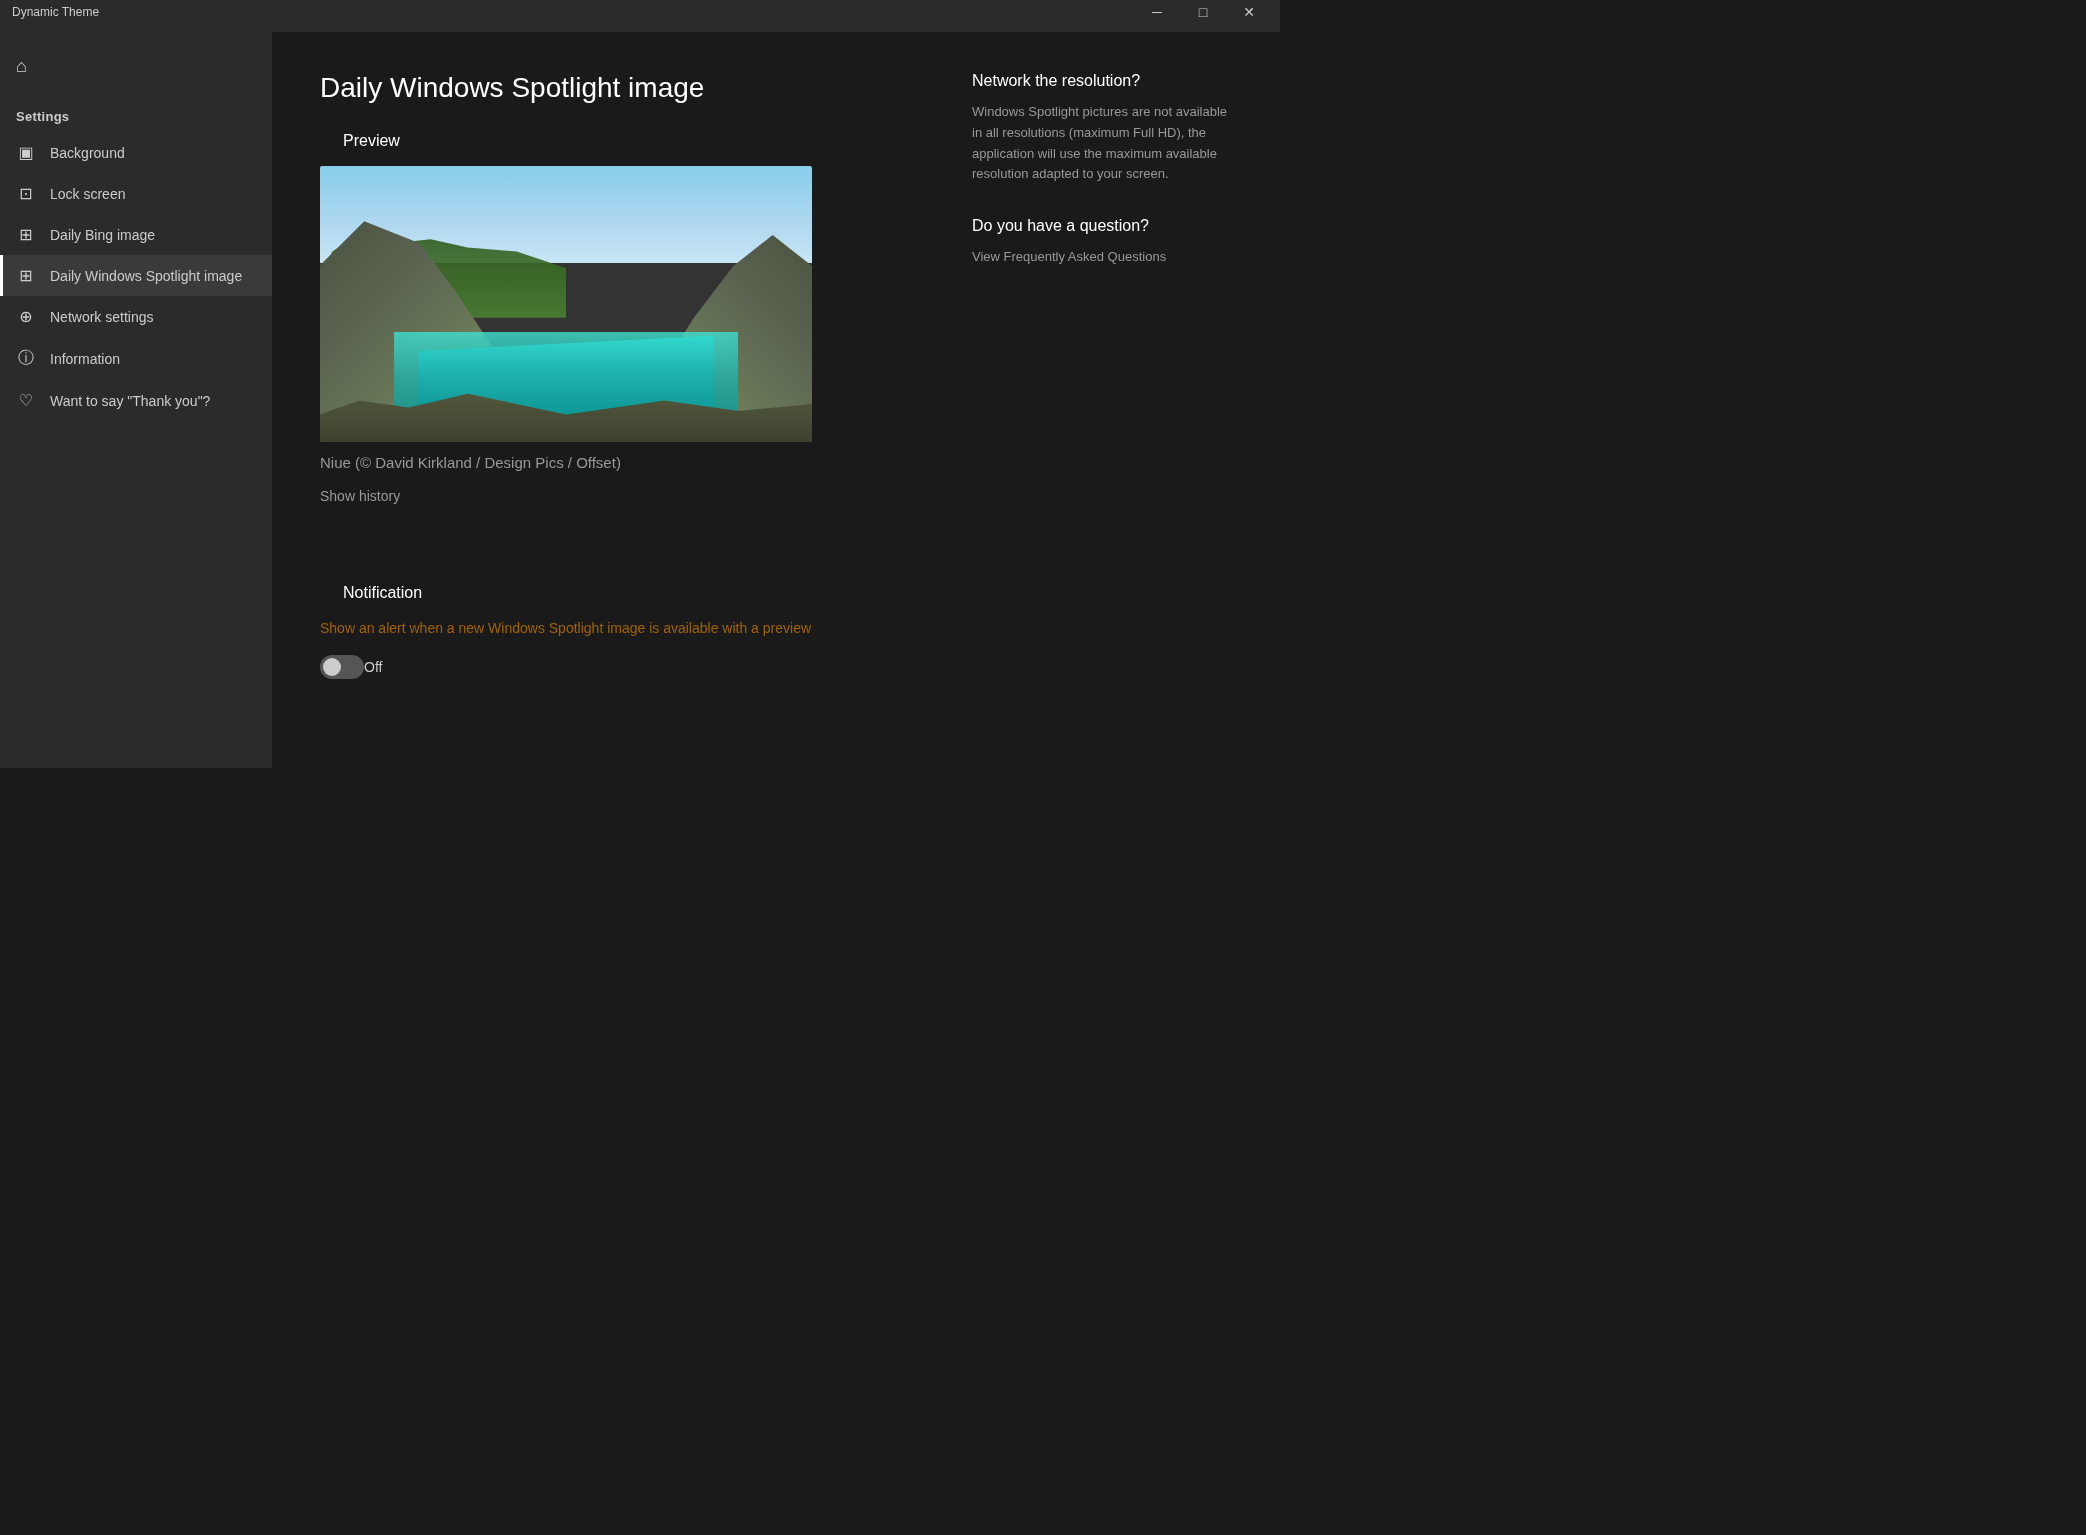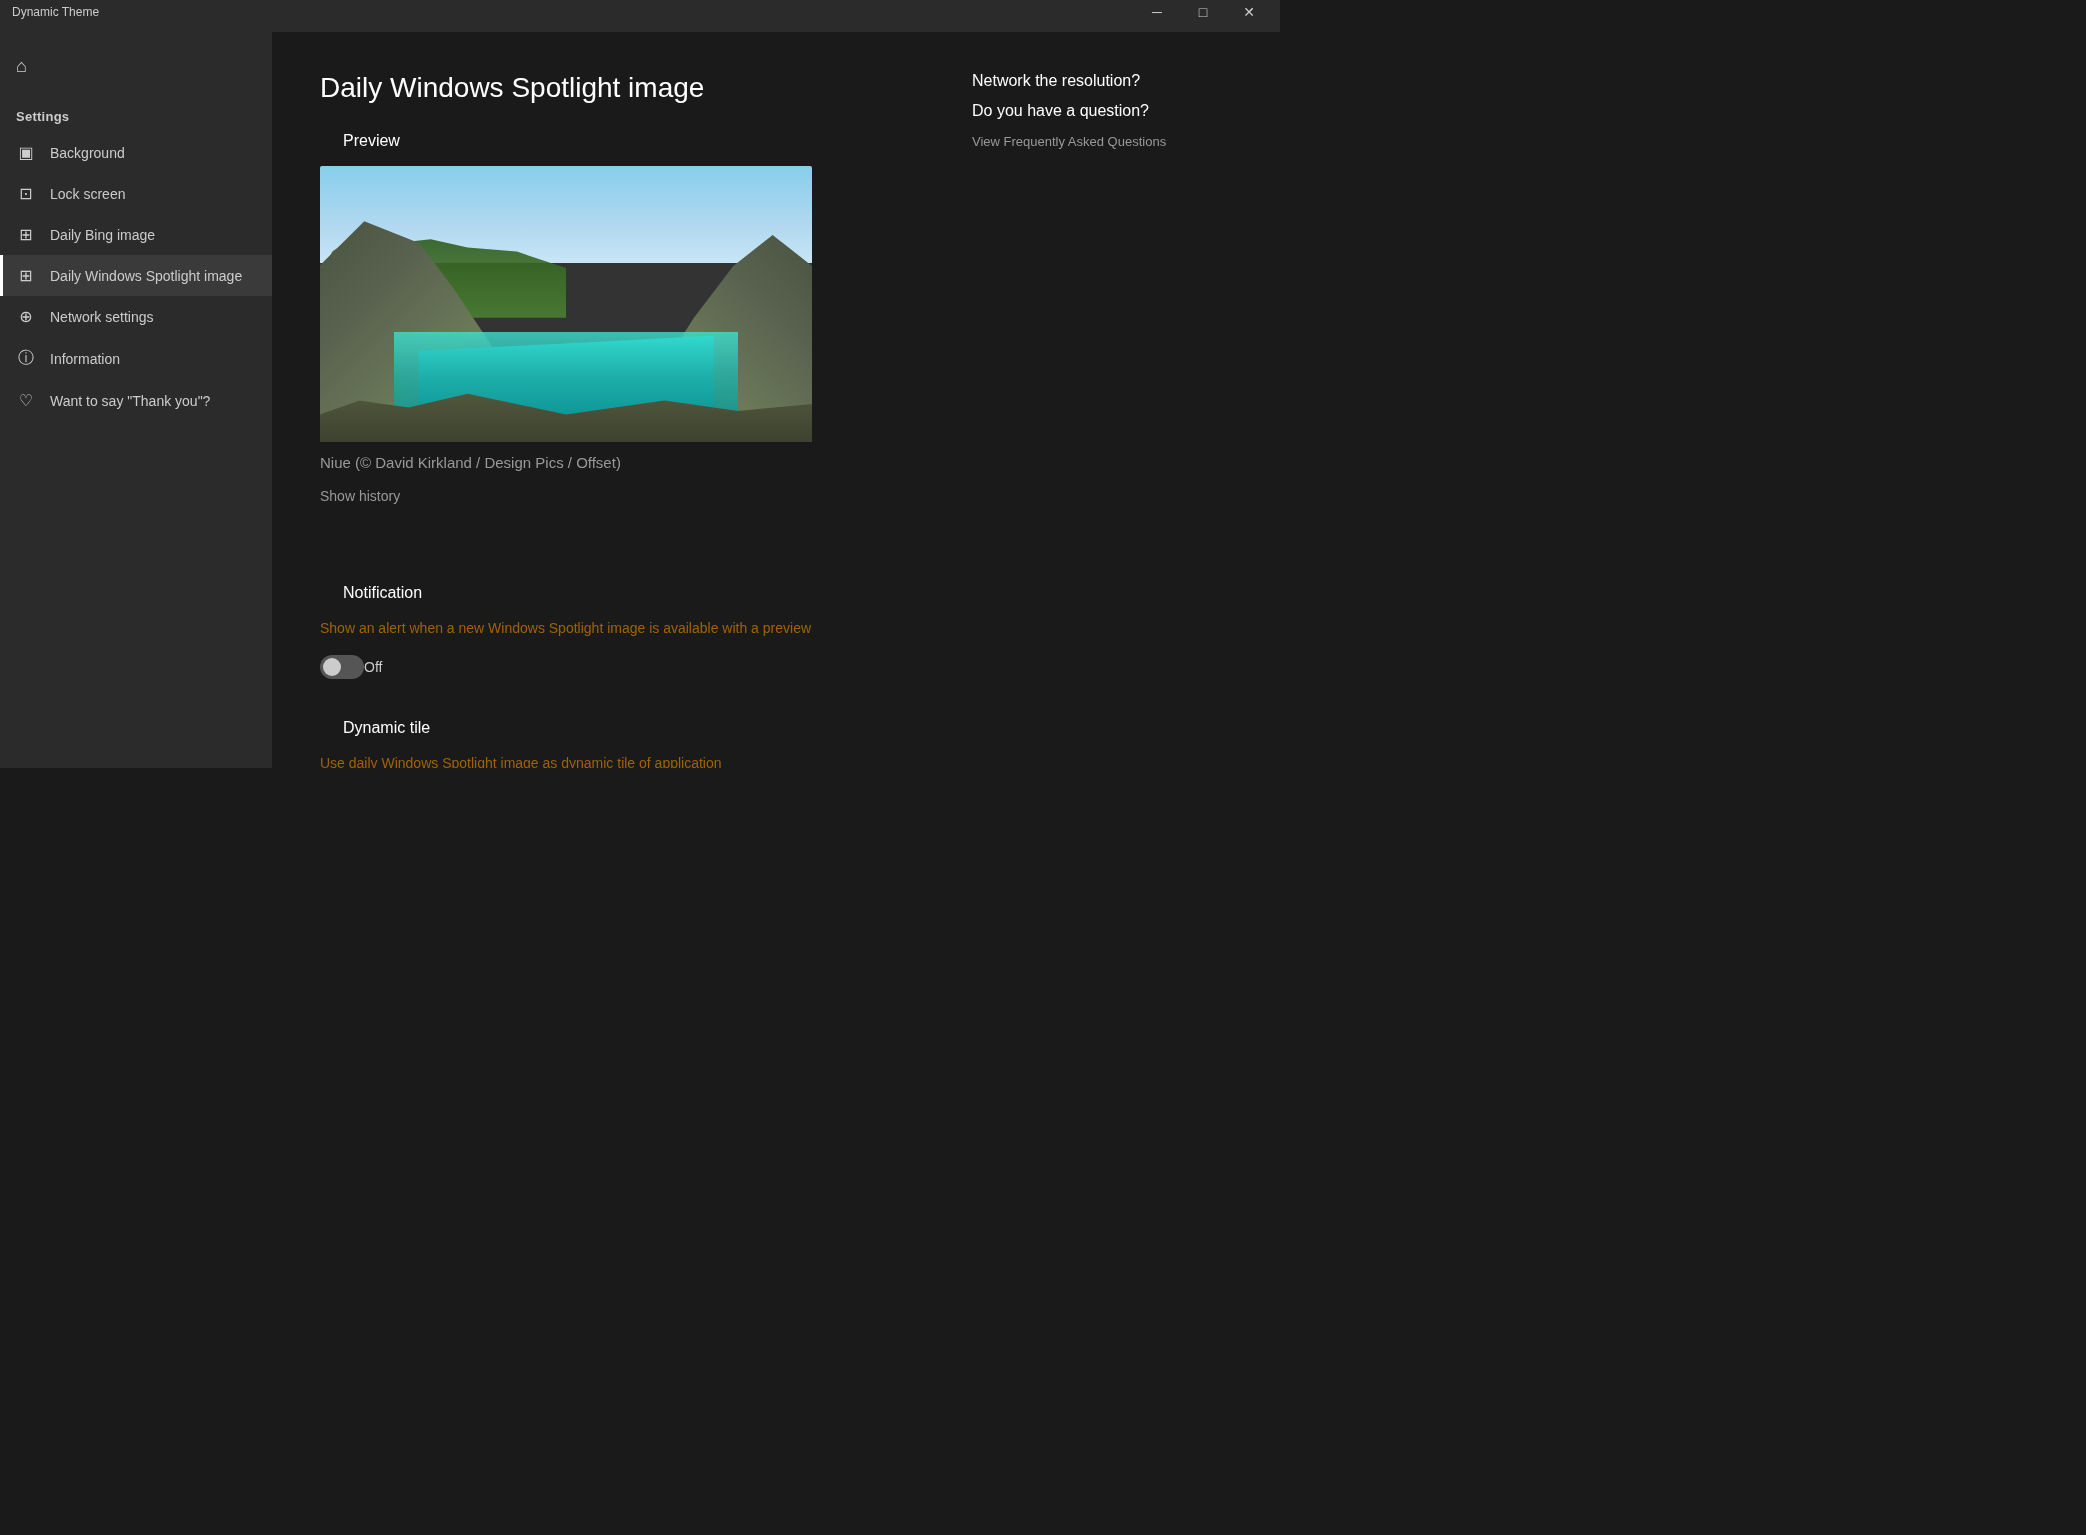--- a/index.html
+++ b/index.html
@@ -373,28 +373,24 @@
         <div class="section-title">Notification</div>
         <div class="section-desc">Show an alert when a new Windows Spotlight image is available with a preview</div>
         <div class="toggle-row">
           <div class="toggle">
             <div class="knob"></div>
           </div>
           <span class="toggle-label">Off</span>
         </div>
       </div>
 
-      <div class="section-block">
-        <div class="section-title">Dynamic tile</div>
-        <div class="section-desc">Use daily Windows Spotlight image as dynamic tile of application</div>
-
-      </div>
     </div>
 
     <div class="content-right">
       <div class="right-section-title">Network the resolution?</div>
+      <div class="right-section-desc">Windows Spotlight pictures are not available in all resolutions (maximum Full HD), the application will use the maximum available resolution adapted to your screen.</div>
 
       <div class="right-section-title">Do you have a question?</div>
       <a class="faq-link">View Frequently Asked Questions</a>
     </div>
 
   </div>
 </div>
 
 </body></html>

